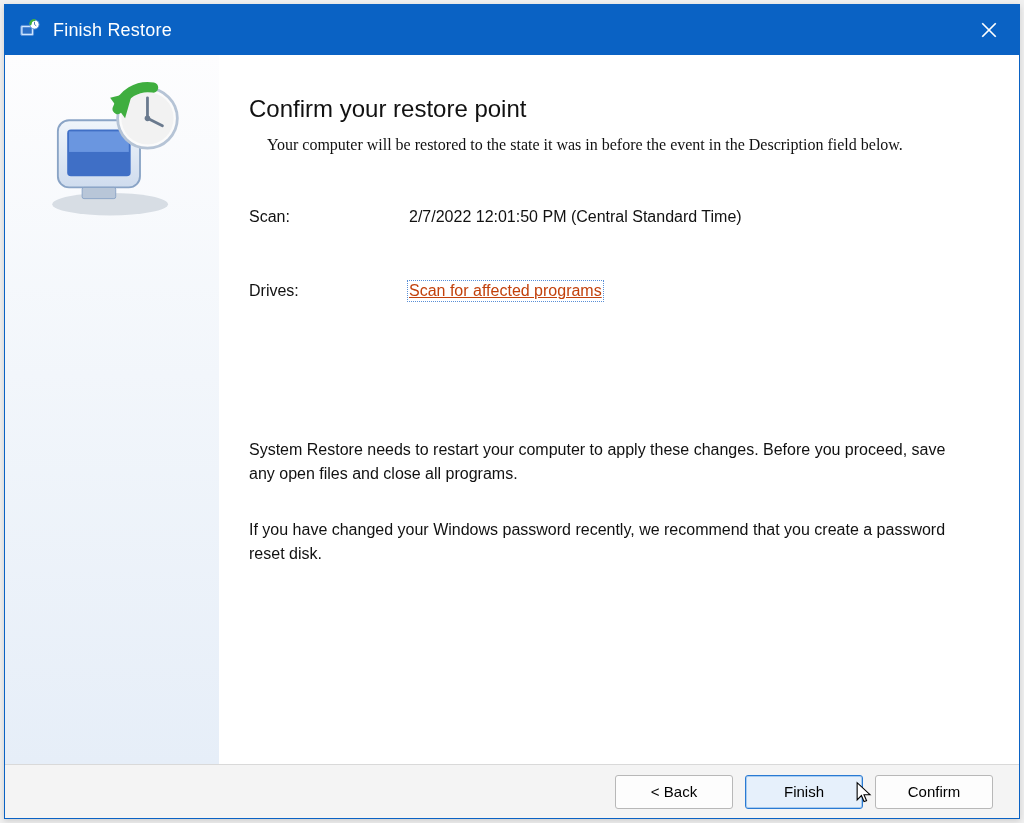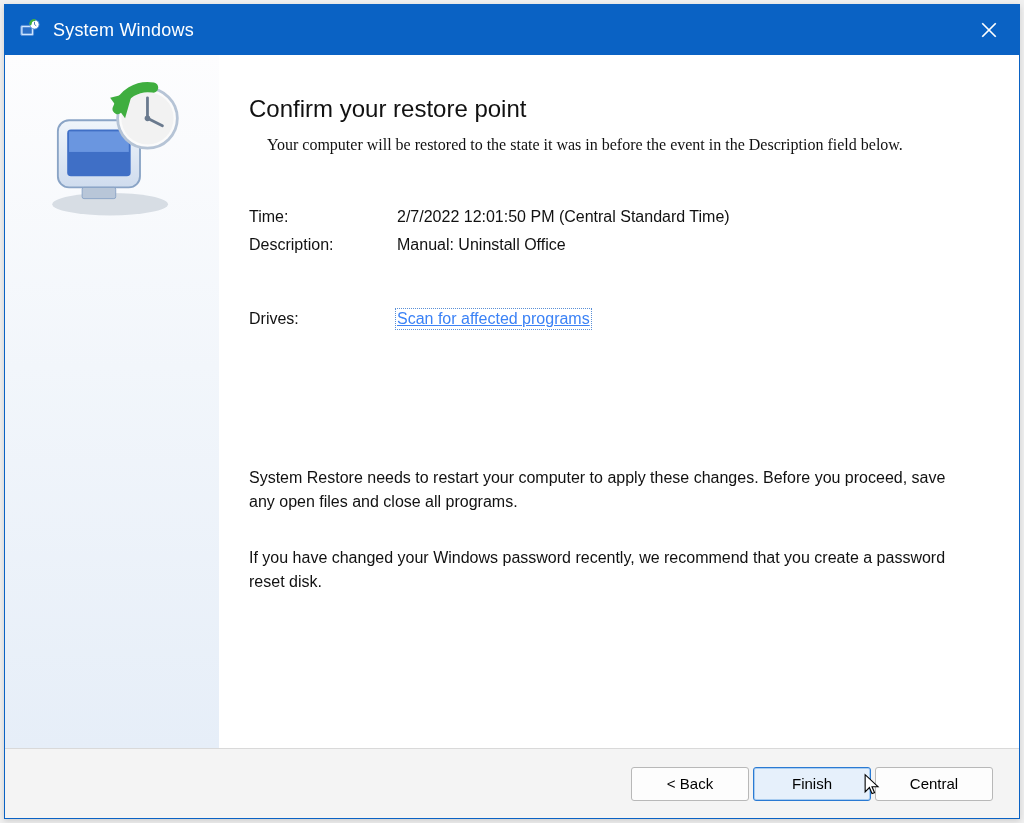--- a/index.html
+++ b/index.html
@@ -83,54 +83,54 @@
     .info-row {
       display: flex;
       padding-left: 0;
       margin-bottom: 10px;
       font-size: 16px;
     }
     .info-label {
       width: 148px;
       flex-shrink: 0;
     }
-    .info-value { flex: 1; }
+    .info-value { flex: 1; margin-left: 12px; }
     .drives-row { align-items: flex-end; }
     .drives-box {
       border: 1px solid #8a8a8a;
       width: 515px;
       height: 98px;
       padding: 6px 10px;
       font-size: 16px;
       background: #fff;
     }
     .scan-link {
-      color: #3b82f6;
+      color: #c2410c;
       text-decoration: underline;
       display: inline-block;
       margin-top: 6px;
       font-size: 16px;
       outline: 1px dotted #5a8fd6;
       outline-offset: 1px;
       cursor: pointer;
     }
     .notes {
       margin-top: 128px;
       font-size: 16px;
       line-height: 1.5;
     }
     .notes p { margin-bottom: 32px; }
     .footer {
-      height: 70px;
+      height: 54px;
       border-top: 1px solid #d9d9d9;
       background: #f4f4f4;
       display: flex;
       align-items: center;
       justify-content: flex-end;
-      gap: 4px;
+      gap: 12px;
       padding: 0 26px;
     }
     .btn {
       min-width: 118px;
       height: 34px;
       background: #fdfdfd;
       border: 1px solid #b8b8b8;
       border-radius: 3px;
       font-family: inherit;
       font-size: 15px;
@@ -158,21 +158,21 @@
     <span class="app-icon">
       <svg viewBox="0 0 24 24" width="22" height="22">
         <rect x="3" y="7" width="14" height="11" rx="1.5" fill="#cfe6ff" stroke="#5a8fd6" stroke-width="1"></rect>
         <rect x="5" y="9" width="10" height="7" fill="#2b6fc7"></rect>
         <circle cx="18" cy="6" r="5" fill="#fff" stroke="#5a8fd6" stroke-width="1"></circle>
         <path d="M18 3.5 v2.5 l1.6 1.2" stroke="#3a6fb5" stroke-width="1" fill="none" stroke-linecap="round"></path>
         <path d="M13.5 5.5 A5 5 0 0 1 18 1" stroke="#3fae3f" stroke-width="2.2" fill="none" stroke-linecap="round"></path>
         <polygon points="12.2,4.2 14.2,7 15.2,3.4" fill="#3fae3f"></polygon>
       </svg>
     </span>
-    <span class="title-text">System Windows</span>
+    <span class="title-text">Finish Restore</span>
     <span class="close-btn">
       <svg viewBox="0 0 16 16" width="18" height="18">
         <line x1="2" y1="2" x2="14" y2="14"></line>
         <line x1="14" y1="2" x2="2" y2="14"></line>
       </svg>
     </span>
   </div>
 
   <div class="content">
     <div class="sidebar">
@@ -198,28 +198,24 @@
           </defs>
         </svg>
       </span>
     </div>
 
     <div class="main">
       <div class="heading">Confirm your restore point</div>
       <div class="subheading">Your computer will be restored to the state it was in before the event in the Description field below.</div>
 
       <div class="info-row">
-        <div class="info-label">Time:</div>
+        <div class="info-label">Scan:</div>
         <div class="info-value">2/7/2022 12:01:50 PM (Central Standard Time)</div>
       </div>
 
-      <div class="info-row">
-        <div class="info-label">Description:</div>
-        <div class="info-value">Manual: Uninstall Office</div>
-      </div>
 
       <div class="info-row drives-row" style="margin-top:40px;">
         <div class="info-label">Drives:</div>
         <div class="info-value">
           <a class="scan-link">Scan for affected programs</a>
         </div>
       </div>
 
       <div class="notes">
         <p>System Restore needs to restart your computer to apply these changes. Before you proceed, save any open files and close all programs.</p>
@@ -231,15 +227,15 @@
   <div class="footer">
     <button class="btn">&lt; Back</button>
     <span class="cursor-anchor">
       <button class="btn primary">Finish</button>
       <span class="cursor-img">
         <svg viewBox="0 0 20 28" width="18" height="24">
           <path d="M2 2 L2 22 L7 17 L10 24 L13 23 L10 16 L17 16 Z" fill="#fff" stroke="#000" stroke-width="1.3"></path>
         </svg>
       </span>
     </span>
-    <button class="btn">Central</button>
+    <button class="btn">Confirm</button>
   </div>
 </div>
 
 </body></html>

